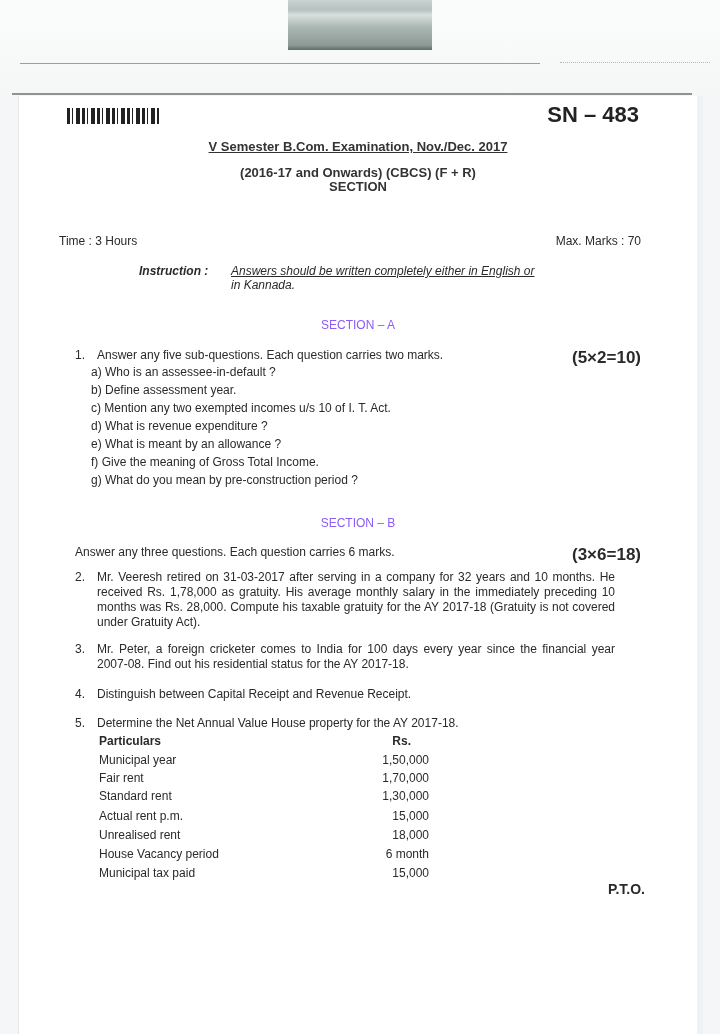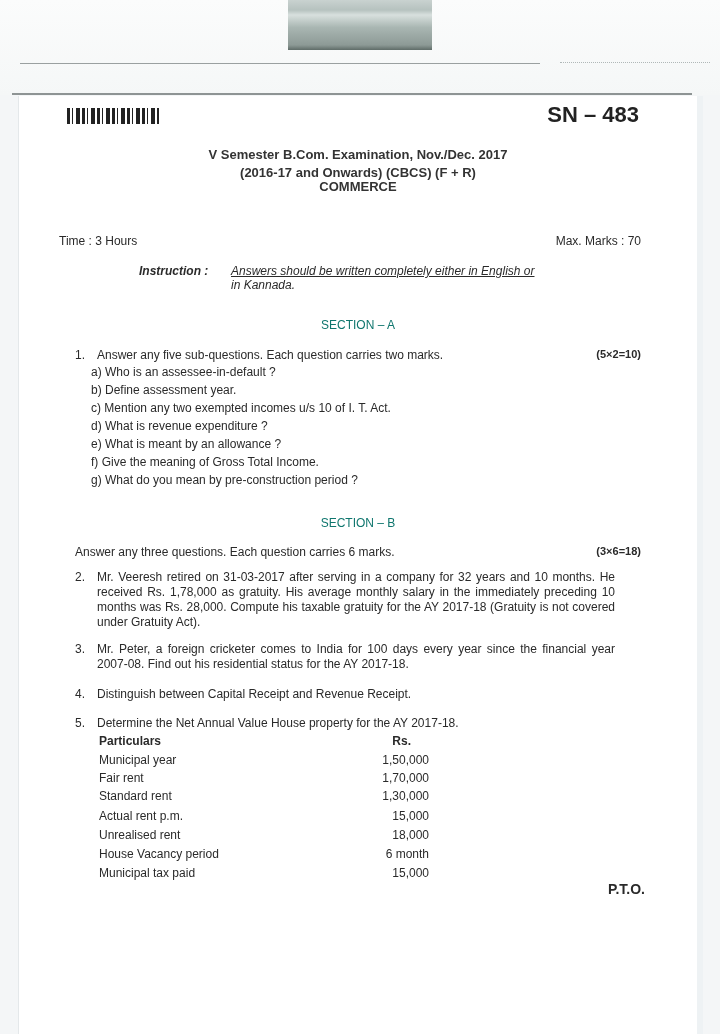--- a/index.html
+++ b/index.html
@@ -28,47 +28,47 @@
   }
   .barcode {
     position: absolute; left: 48px; top: 12px; width: 92px; height: 16px;
     background: repeating-linear-gradient(90deg, #222 0 3px, #fff 3px 5px, #222 5px 6px, #fff 6px 9px, #222 9px 13px, #fff 13px 15px);
   }
   .code {
     position: absolute; right: 58px; top: 6px; font-size: 22px; font-weight: bold; color: #222;
   }
   .heading { position: absolute; left: 0; width: 678px; text-align: center; font-weight: bold; font-size: 13px; line-height: 14px; color: #333; }
   .abs { position: absolute; font-size: 12px; line-height: 14px; white-space: nowrap; }
-  .section-title { position: absolute; left: 0; width: 678px; text-align: center; font-size: 12px; color: #0f766e; }
+  .section-title { position: absolute; left: 0; width: 678px; text-align: center; font-size: 12px; color: #8b5cf6; }
   .q { position: absolute; font-size: 12px; line-height: 15px; }
   .q .num { position: absolute; left: 0; top: 0; }
   .q .text { position: absolute; left: 22px; top: 0; width: 518px; text-align: justify; }
   .sub { position: absolute; left: 72px; font-size: 12px; line-height: 15px; white-space: nowrap; }
-  .marks { position: absolute; right: 56px; font-size: 11px; font-weight: bold; }
+  .marks { position: absolute; right: 56px; font-size: 17px; font-weight: bold; }
   .table-row { position: absolute; left: 80px; width: 330px; font-size: 12px; line-height: 15px; }
   .table-row .label { position: absolute; left: 0; }
   .table-row .val { position: absolute; right: 0; text-align: right; }
   .pto { position: absolute; right: 52px; font-size: 14px; font-weight: bold; }
 </style>
 </head>
 <body>
 
 <div class="top-strip"></div>
 <div class="top-rule1"></div>
 <div class="top-clip"></div>
 <div class="top-scribble"></div>
 <div class="top-rule2"></div>
 
 <div class="page">
   <div class="barcode"></div>
   <div class="code">SN – 483</div>
 
-  <div class="heading" style="top:52px;">V Semester B.Com. Examination, Nov./Dec. 2017</div>
+  <div class="heading" style="top:44px;text-decoration:underline;">V Semester B.Com. Examination, Nov./Dec. 2017</div>
   <div class="heading" style="top:70px;">(2016-17 and Onwards) (CBCS) (F + R)</div>
-  <div class="heading" style="top:84px;">COMMERCE</div>
+  <div class="heading" style="top:84px;">SECTION</div>
 
   <div class="abs" style="left:40px; top:138px;">Time : 3 Hours</div>
   <div class="abs" style="right:56px; top:138px;">Max. Marks : 70</div>
 
   <div class="abs" style="left:120px; top:168px; font-style:italic; font-weight:bold;">Instruction :</div>
   <div class="abs" style="left:212px; top:168px; font-style:italic;text-decoration:underline;">Answers should be written completely either in English or</div>
   <div class="abs" style="left:212px; top:182px; font-style:italic;">in Kannada.</div>
 
   <div class="section-title" style="top:222px;">SECTION – A</div>
 

